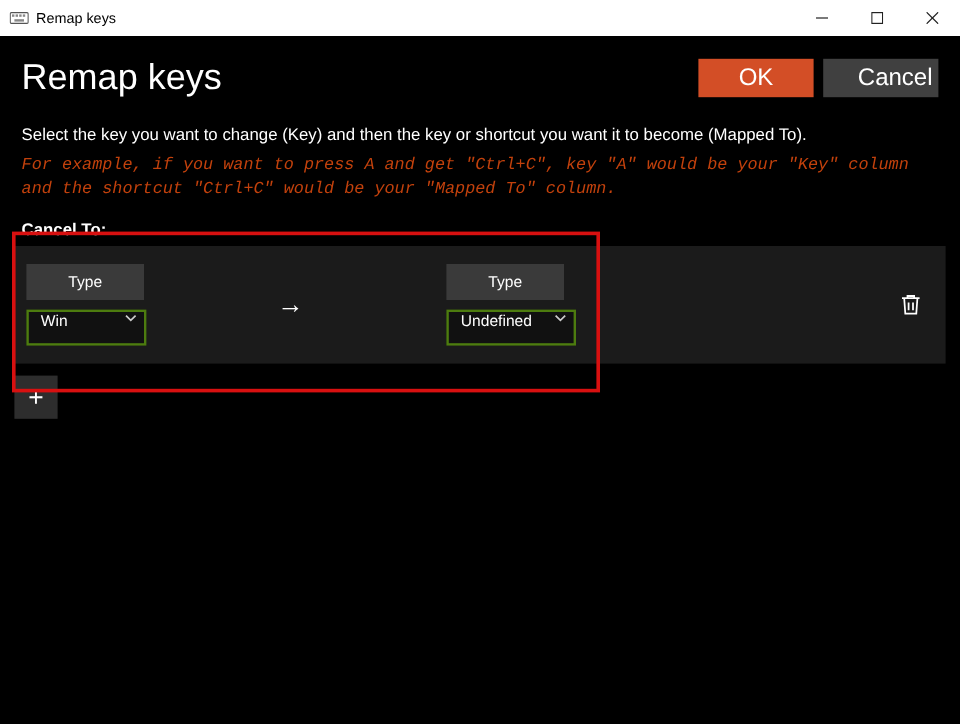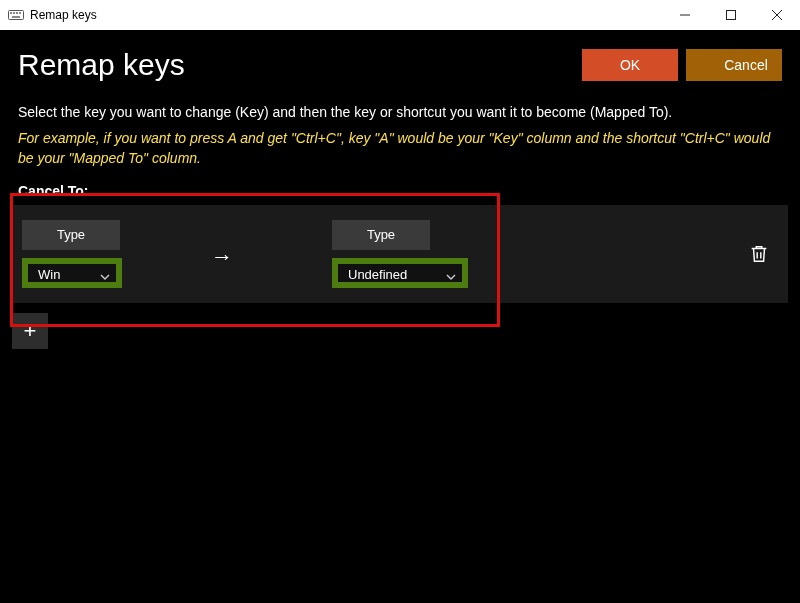--- a/index.html
+++ b/index.html
@@ -46,43 +46,44 @@
     }
     .page-title {
       font-size: 30px;
       font-weight: 300;
       flex: 1;
       color: #fff;
     }
     .btn {
       height: 32px;
       min-width: 96px;
-      font-size: 14px;
+      font-size: 20px;
       display: inline-flex;
       align-items: center;
       justify-content: center;
       color: #fff;
       border: none;
       cursor: pointer;
       margin-left: 8px;
     }
     .btn-primary { background: #d34e26; }
-    .btn-secondary { background: #a16207; padding-left: 24px; }
+    .btn-secondary { background: #404040; padding-left: 24px; }
     .instructions {
       padding: 12px 18px 8px 18px;
       font-size: 14px;
       font-weight: 400;
       color: #fff;
     }
     .example {
       padding: 0 18px 14px 18px;
       font-size: 14px;
       font-style: italic;
-      color: #fde047;
+      color: #c2410c;
       line-height: 1.45;
+      font-family: Liberation Mono, monospace;
     }
     .highlight-box {
       border: 3px solid #d81010;
       margin: 0 6px 0 10px;
       width: 490px;
       position: absolute;
       top: 193px;
       height: 134px;
       pointer-events: none;
       z-index: 5;
@@ -95,52 +96,53 @@
     }
     .label-key { width: 340px; }
     .label-mapped { }
     .mapping-row {
       margin: 6px 12px 0 12px;
       background: #1b1b1b;
       height: 98px;
       display: flex;
       align-items: center;
       position: relative;
+      gap: 20px;
     }
     .col-block {
       display: flex;
       flex-direction: column;
       gap: 8px;
       padding-left: 10px;
     }
     .type-btn {
       width: 98px;
       height: 30px;
       background: #3a3a3a;
       display: flex;
       align-items: center;
       justify-content: center;
       font-size: 13px;
       color: #fff;
       cursor: pointer;
     }
     .dropdown {
       height: 30px;
-      border: 6px solid #4d7c0f;
+      border: 2px solid #4d7c0f;
       background: #111;
       display: flex;
-      align-items: flex-end;
+      align-items: flex-start;
       justify-content: space-between;
       padding: 0 6px 0 10px;
       font-size: 13px;
       color: #fff;
       cursor: pointer;
     }
     .dd-key { width: 100px; }
-    .dd-mapped { width: 136px; }
+    .dd-mapped { width: 108px; }
     .arrow-col {
       width: 200px;
       display: flex;
       align-items: center;
       justify-content: center;
       font-size: 22px;
       color: #fff;
     }
     .delete-col {
       position: absolute;

